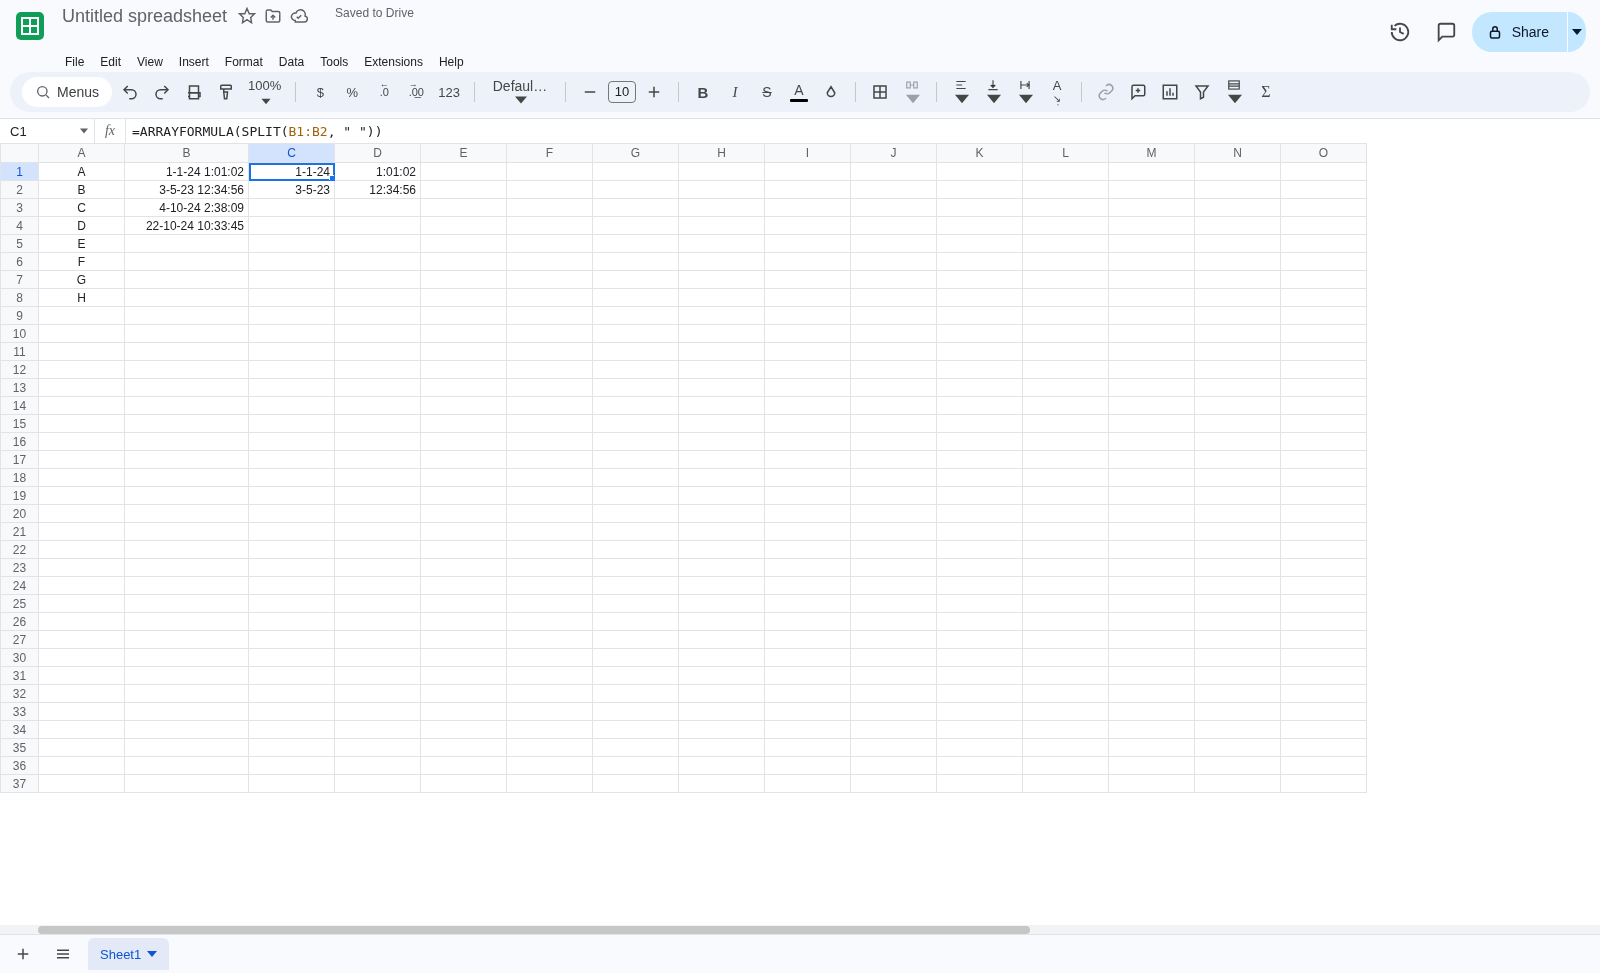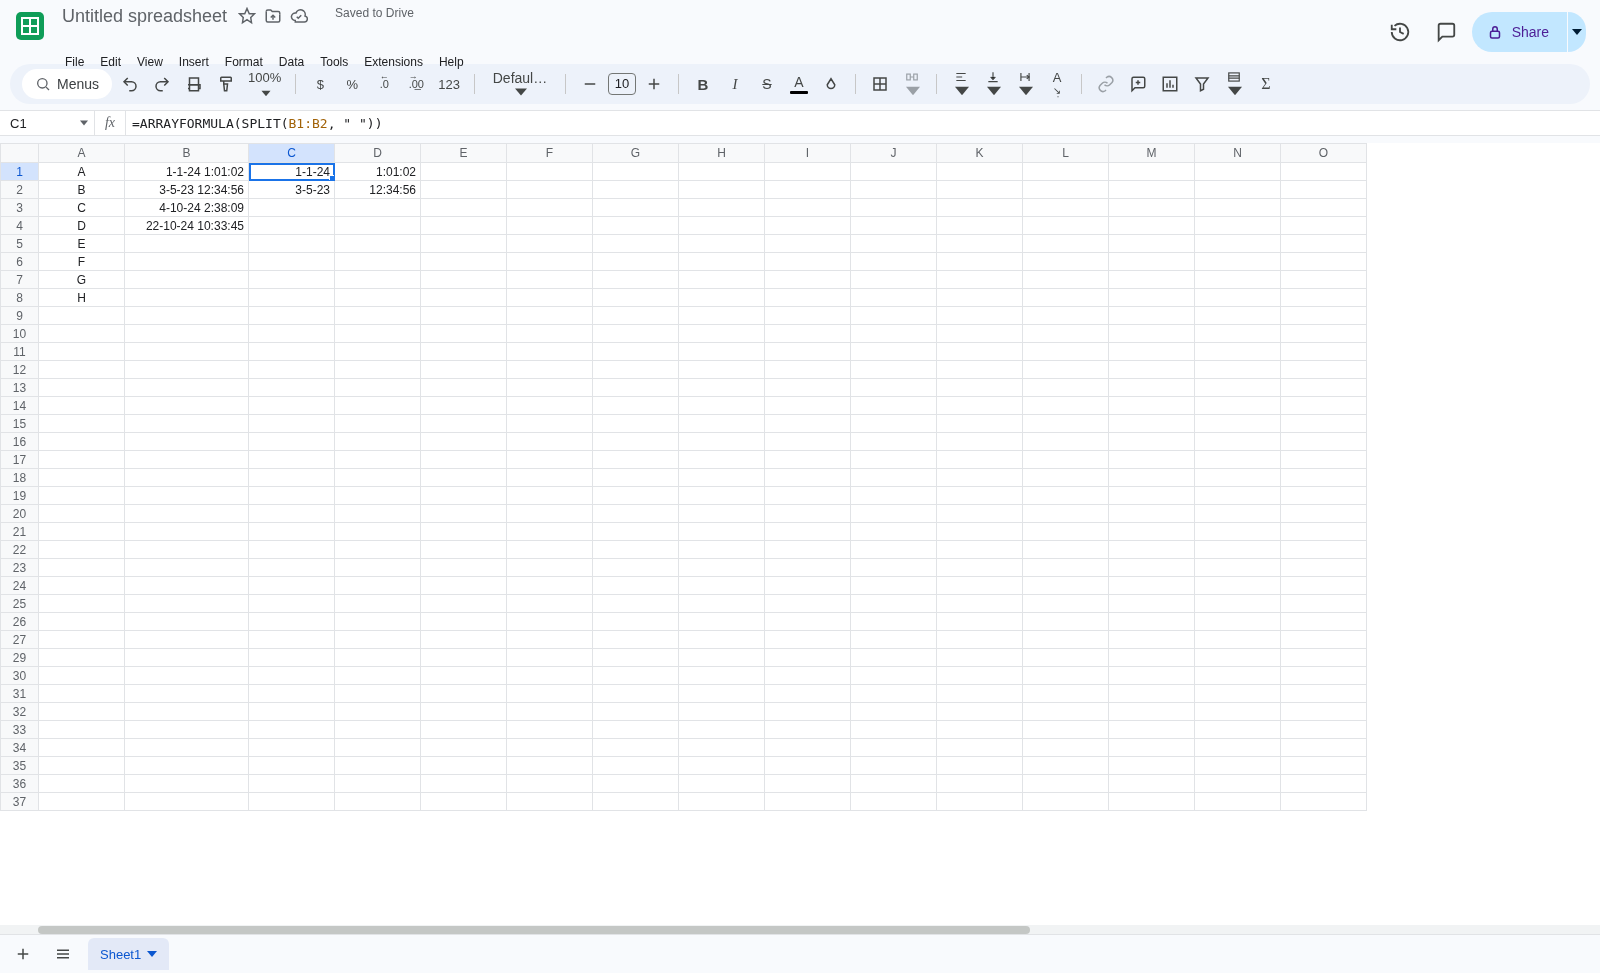--- a/index.html
+++ b/index.html
@@ -56,36 +56,37 @@
   }
   .round-btn {
     width:40px; height:40px; border-radius:50%;
     display:flex; align-items:center; justify-content:center;
     color: var(--icon);
   }
   .round-btn svg { width:22px; height:22px; }
   .share-btn {
     height:40px; border-radius:40px 0 0 40px; background:var(--share-bg);
     display:flex; align-items:center; padding:0 18px 0 14px; gap:8px;
-    font-size:14px; font-weight:500; color:#4c1d95;
+    font-size:14px; font-weight:500; color:#0f172a;
   }
   .share-group { display:flex; }
   .share-drop {
     height:40px; width:18px; border-radius:0 40px 40px 0; background:var(--share-bg);
     display:flex; align-items:center; justify-content:center;
     margin-left:1px; color:#001d35;
   }
   .share-drop svg { width:10px; height:10px; }
 
   
   .toolbar-wrap { padding: 8px 10px 6px 10px; }
   .toolbar {
     height:40px; border-radius:24px; background: var(--toolbar-pill);
     display:flex; align-items:center; gap:4px; padding: 0 12px;
     overflow:hidden;
+    margin-top:8px;
   }
   .tb-btn {
     min-width:28px; height:28px; border-radius:4px;
     display:flex; align-items:center; justify-content:center;
     color: var(--icon); font-size:13px; padding:0 4px;
     box-sizing:border-box;
     flex-direction:column;
   }
   .tb-btn svg { width:18px; height:18px; }
   .tb-btn.text { font-family: Arial; letter-spacing:0; }
@@ -1027,38 +1028,20 @@
           <td class="colStd"></td>
           <td class="colStd"></td>
           <td class="colStd"></td>
           <td class="colStd"></td>
           <td class="colStd"></td>
           <td class="colStd"></td>
           <td class="colStd"></td>
           <td class="colStd"></td>
         </tr>
         <tr>
-          <th class="rowhdr">29</th>
-          <td class="colA align-center"></td>
-          <td class="colB align-right"></td>
-          <td class="colStd align-right"></td>
-          <td class="colStd align-right"></td>
-          <td class="colStd"></td>
-          <td class="colStd"></td>
-          <td class="colStd"></td>
-          <td class="colStd"></td>
-          <td class="colStd"></td>
-          <td class="colStd"></td>
-          <td class="colStd"></td>
-          <td class="colStd"></td>
-          <td class="colStd"></td>
-          <td class="colStd"></td>
-          <td class="colStd"></td>
-        </tr>
-        <tr>
           <th class="rowhdr">30</th>
           <td class="colA align-center"></td>
           <td class="colB align-right"></td>
           <td class="colStd align-right"></td>
           <td class="colStd align-right"></td>
           <td class="colStd"></td>
           <td class="colStd"></td>
           <td class="colStd"></td>
           <td class="colStd"></td>
           <td class="colStd"></td>

